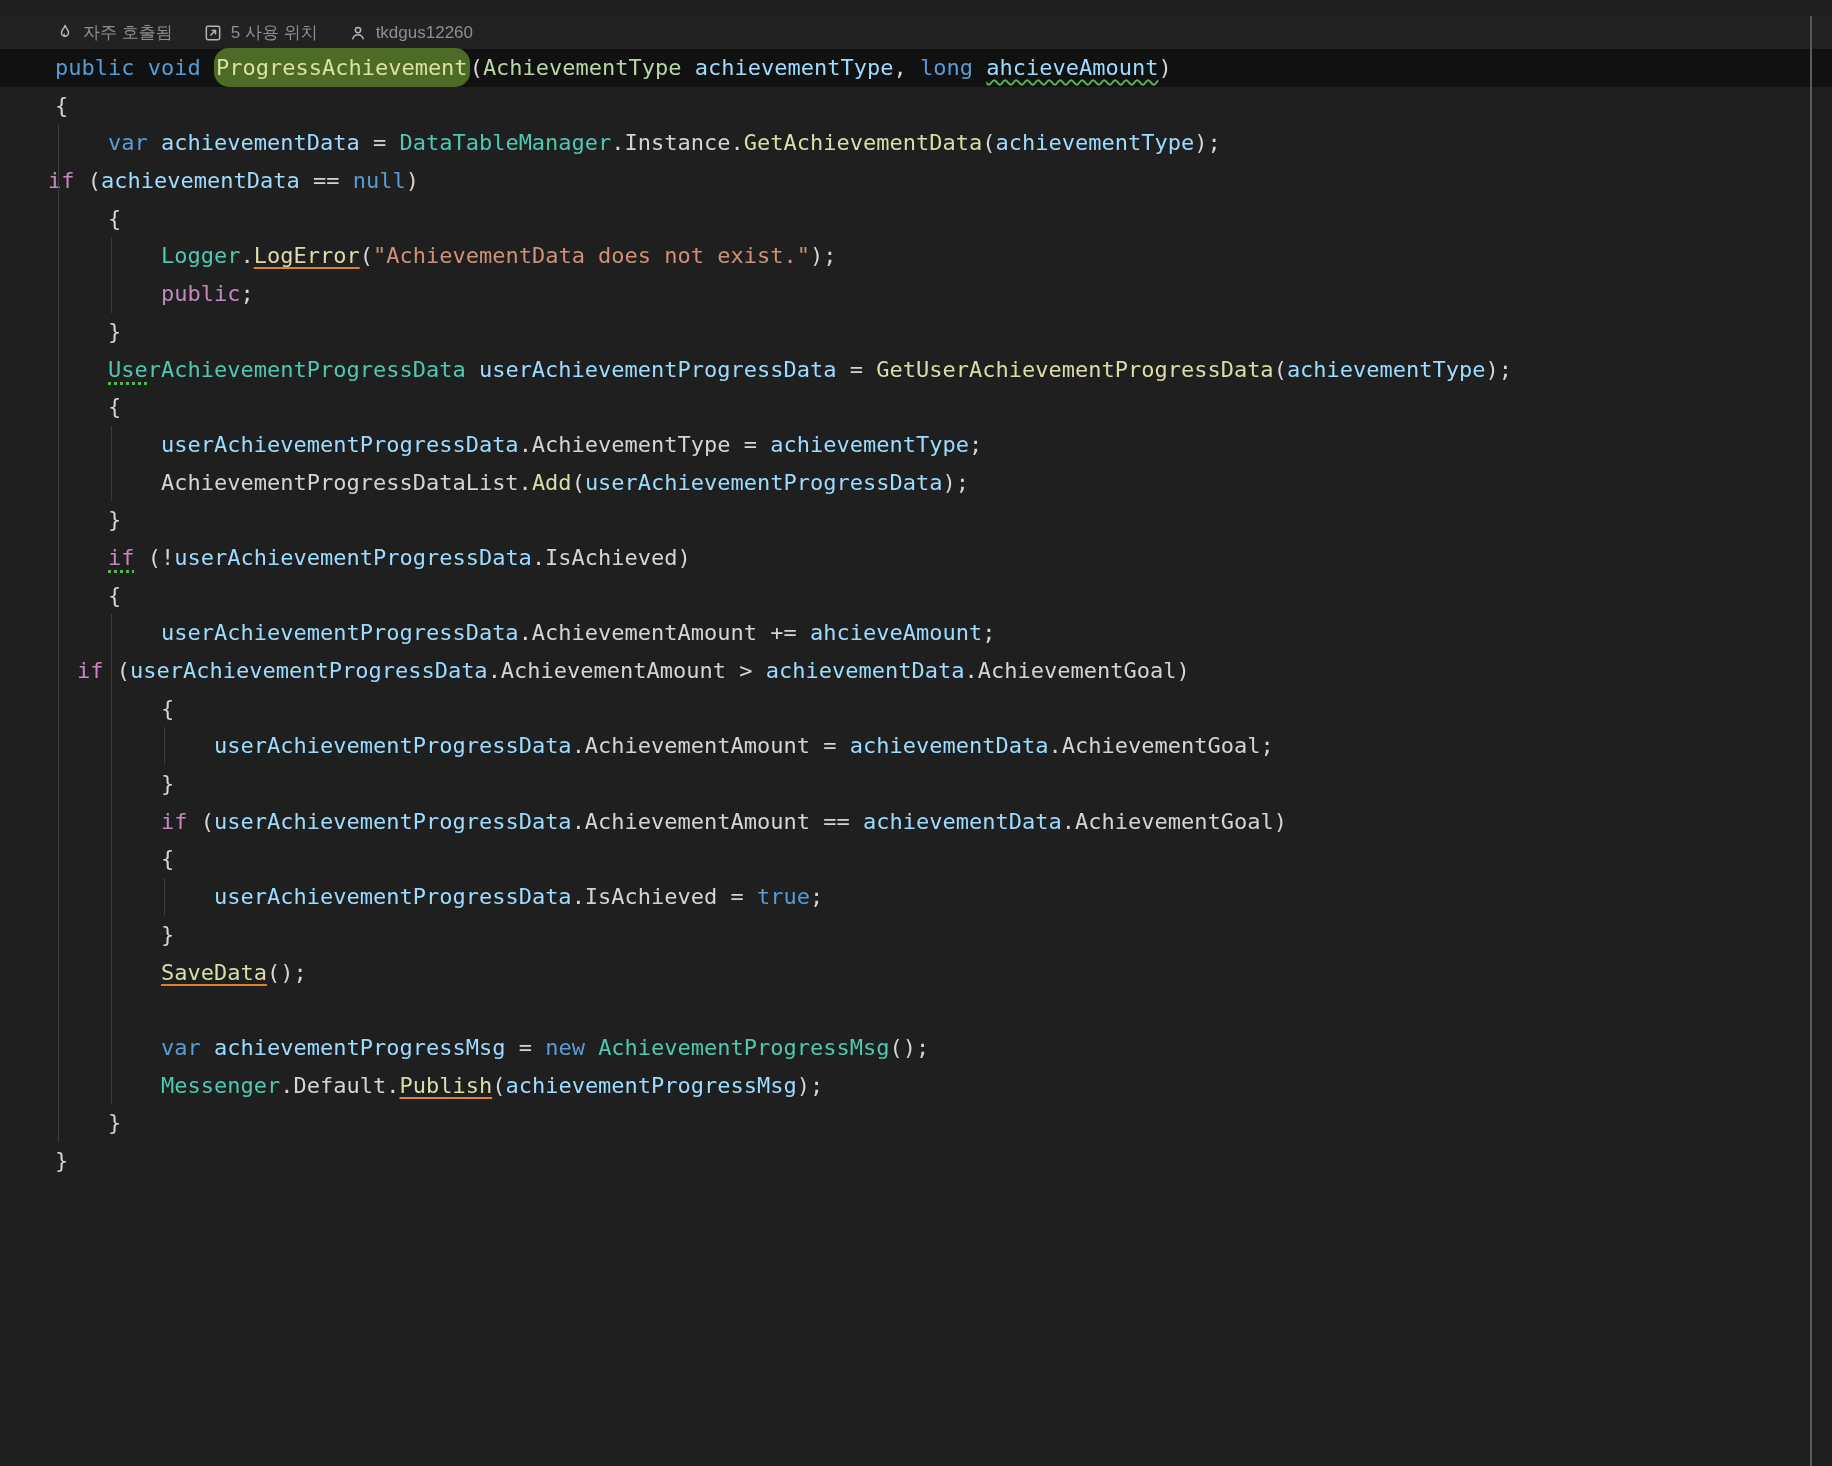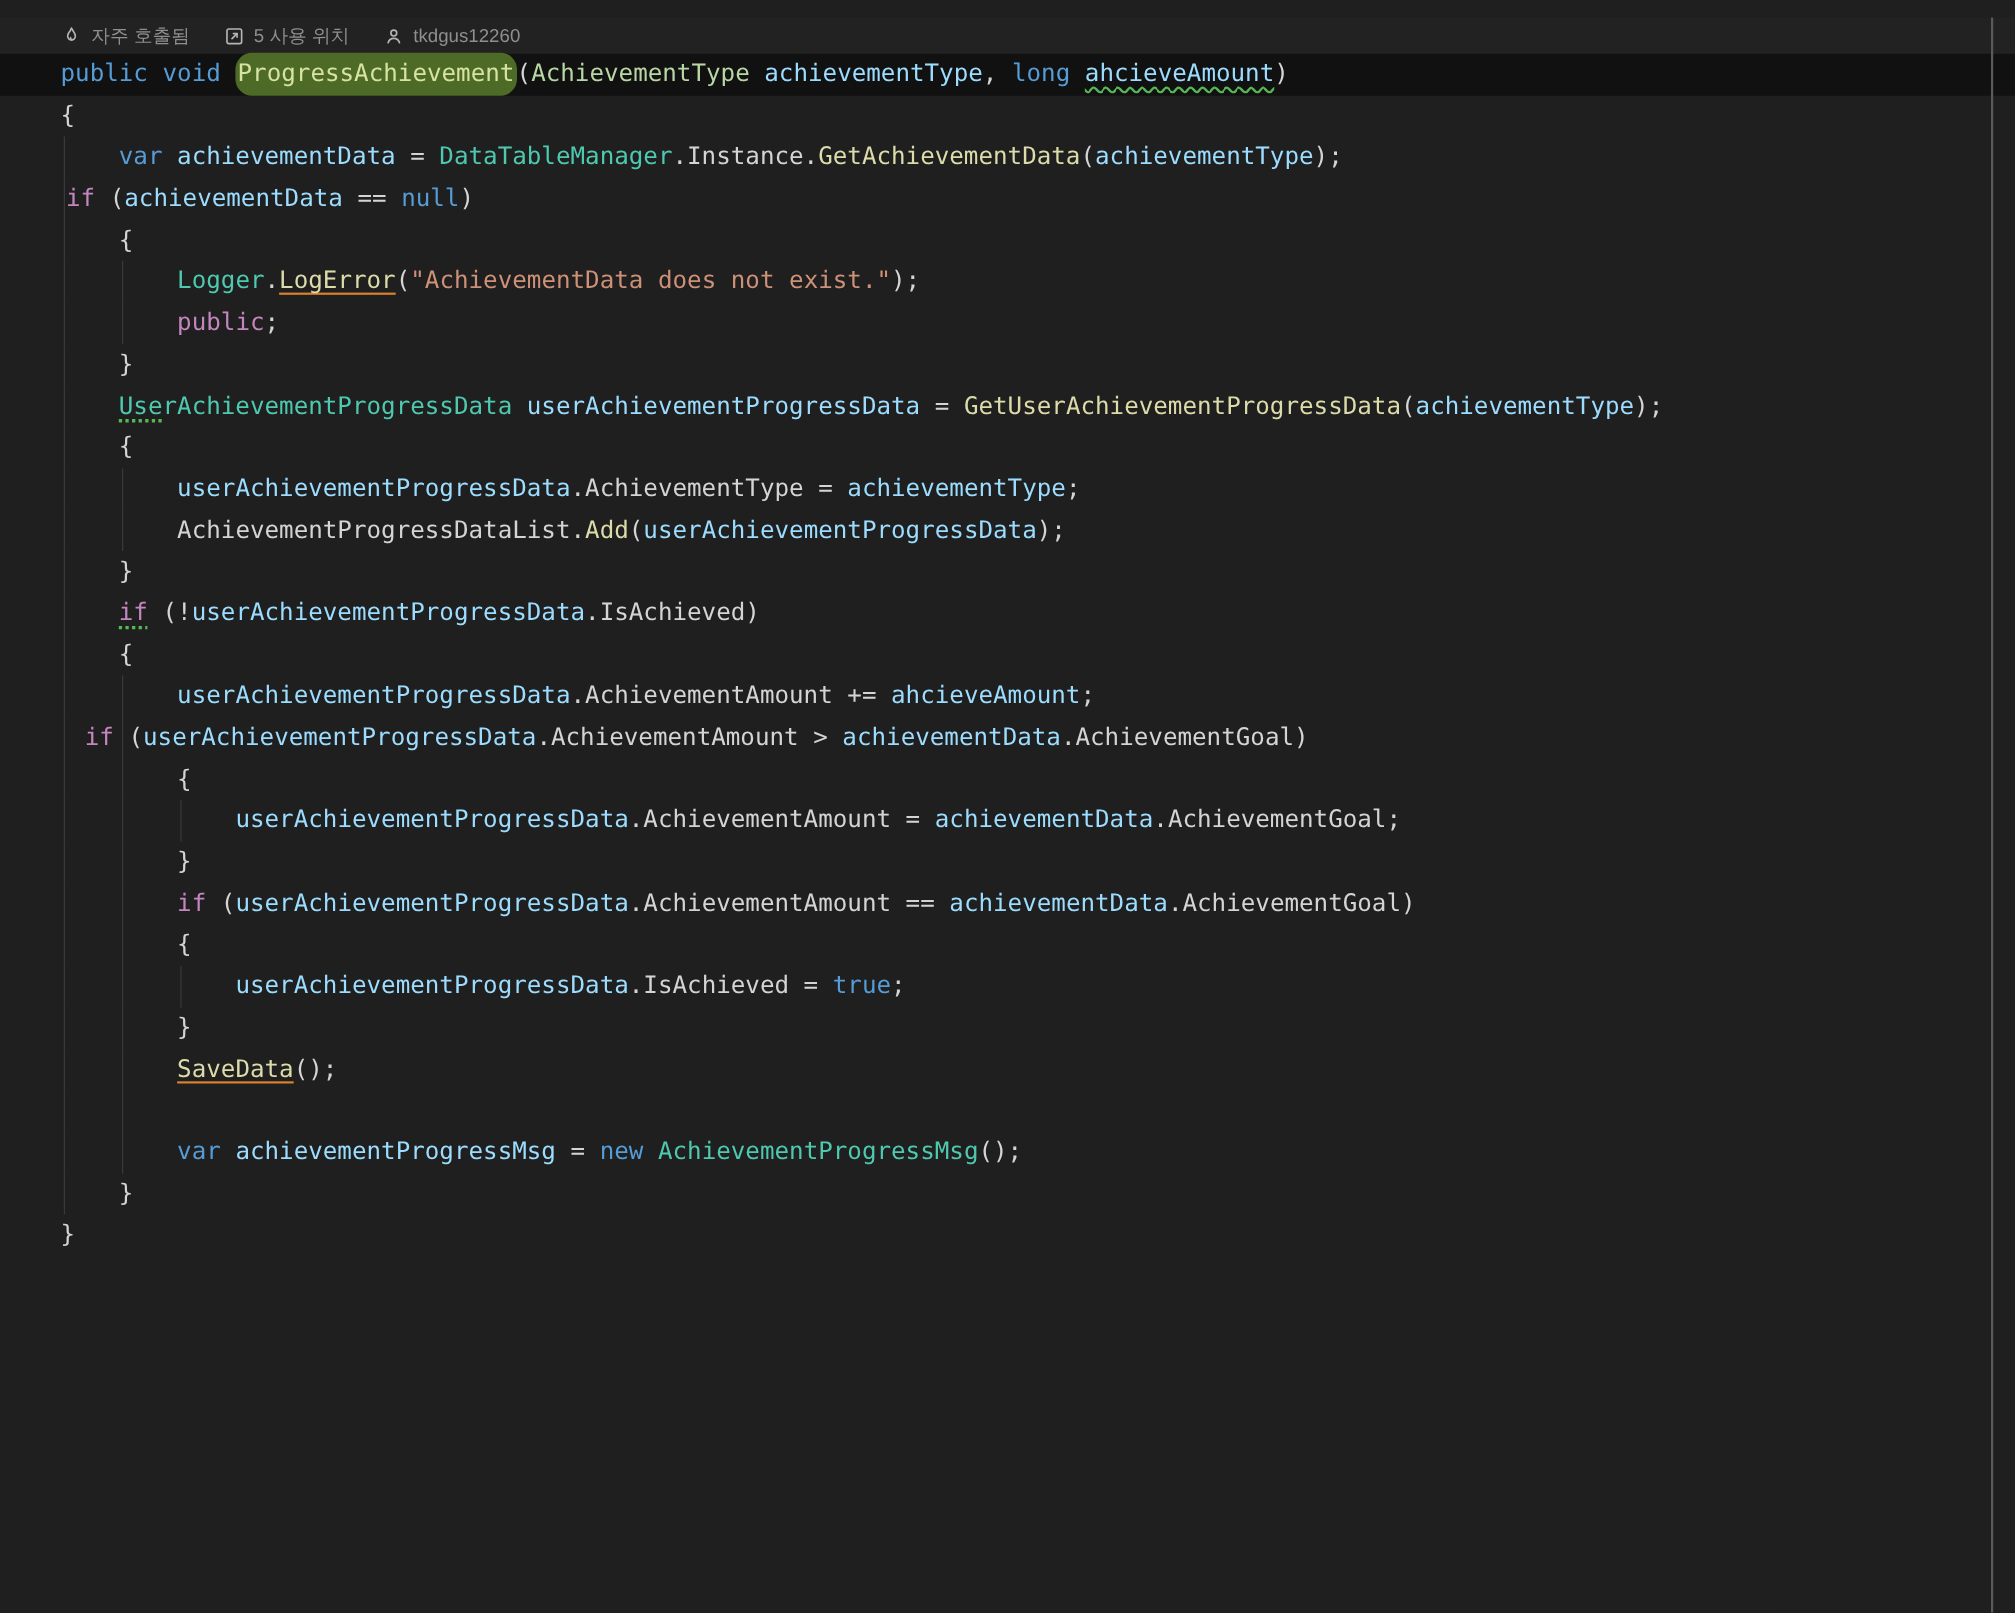--- a/index.html
+++ b/index.html
@@ -58,21 +58,21 @@
         <path d="M5.8 19c.9-3.2 3.3-4.8 6.2-4.8s5.3 1.6 6.2 4.8"></path>
       </svg>
       <span>tkdgus12260</span>
     </div>
   </div>
 
   <div id="editor">
       <div class="line sticky" style="padding-left: 55px;"><span class="tk-kw">public void </span><span class="tk-decl">ProgressAchievement</span><span class="tk-pln">(</span><span class="tk-enum">AchievementType</span><span class="tk-var"> achievementType</span><span class="tk-pln">, </span><span class="tk-kw">long </span><span class="tk-var u-wavy">ahcieveAmount</span><span class="tk-pln">)</span></div>
       <div class="line" style="padding-left: 55px;"><span class="tk-pln">{</span></div>
       <div class="line" style="padding-left: 108px;"><i class="guide" style="left: 58px;"></i><span class="tk-kw">var </span><span class="tk-var">achievementData</span><span class="tk-pln"> = </span><span class="tk-cls">DataTableManager</span><span class="tk-pln">.Instance.</span><span class="tk-meth">GetAchievementData</span><span class="tk-pln">(</span><span class="tk-var">achievementType</span><span class="tk-pln">);</span></div>
-      <div class="line" style="padding-left: 60px;"><i class="guide" style="left: 58px;"></i><span class="tk-ctrl">if</span><span class="tk-pln"> (</span><span class="tk-var">achievementData</span><span class="tk-pln"> == </span><span class="tk-kw">null</span><span class="tk-pln">)</span></div>
+      <div class="line" style="padding-left: 48px;"><i class="guide" style="left: 58px;"></i><span class="tk-ctrl">if</span><span class="tk-pln"> (</span><span class="tk-var">achievementData</span><span class="tk-pln"> == </span><span class="tk-kw">null</span><span class="tk-pln">)</span></div>
       <div class="line" style="padding-left: 108px;"><i class="guide" style="left: 58px;"></i><span class="tk-pln">{</span></div>
       <div class="line" style="padding-left: 161px;"><i class="guide" style="left: 58px;"></i><i class="guide" style="left: 111px;"></i><span class="tk-cls">Logger</span><span class="tk-pln">.</span><span class="tk-meth u-or">LogError</span><span class="tk-pln">(</span><span class="tk-str">"AchievementData does not exist."</span><span class="tk-pln">);</span></div>
       <div class="line" style="padding-left: 161px;"><i class="guide" style="left: 58px;"></i><i class="guide" style="left: 111px;"></i><span class="tk-ctrl">public</span><span class="tk-pln">;</span></div>
       <div class="line" style="padding-left: 108px;"><i class="guide" style="left: 58px;"></i><span class="tk-pln">}</span></div>
       <div class="line" style="padding-left: 108px;"><i class="guide" style="left: 58px;"></i><span class="tk-cls u-dot">Use</span><span class="tk-cls">rAchievementProgressData</span><span class="tk-pln"> </span><span class="tk-var">userAchievementProgressData</span><span class="tk-pln"> = </span><span class="tk-meth">GetUserAchievementProgressData</span><span class="tk-pln">(</span><span class="tk-var">achievementType</span><span class="tk-pln">);</span></div>
       <div class="line" style="padding-left: 108px;"><i class="guide" style="left: 58px;"></i><span class="tk-pln">{</span></div>
       <div class="line" style="padding-left: 161px;"><i class="guide" style="left: 58px;"></i><i class="guide" style="left: 111px;"></i><span class="tk-var">userAchievementProgressData</span><span class="tk-pln">.AchievementType = </span><span class="tk-var">achievementType</span><span class="tk-pln">;</span></div>
       <div class="line" style="padding-left: 161px;"><i class="guide" style="left: 58px;"></i><i class="guide" style="left: 111px;"></i><span class="tk-pln">AchievementProgressDataList.</span><span class="tk-meth">Add</span><span class="tk-pln">(</span><span class="tk-var">userAchievementProgressData</span><span class="tk-pln">);</span></div>
       <div class="line" style="padding-left: 108px;"><i class="guide" style="left: 58px;"></i><span class="tk-pln">}</span></div>
       <div class="line" style="padding-left: 108px;"><i class="guide" style="left: 58px;"></i><span class="tk-ctrl u-dot">if</span><span class="tk-pln"> (!</span><span class="tk-var">userAchievementProgressData</span><span class="tk-pln">.IsAchieved)</span></div>
@@ -82,18 +82,19 @@
       <div class="line" style="padding-left: 161px;"><i class="guide" style="left: 58px;"></i><i class="guide" style="left: 111px;"></i><span class="tk-pln">{</span></div>
       <div class="line" style="padding-left: 214px;"><i class="guide" style="left: 58px;"></i><i class="guide" style="left: 111px;"></i><i class="guide" style="left: 164px;"></i><span class="tk-var">userAchievementProgressData</span><span class="tk-pln">.AchievementAmount = </span><span class="tk-var">achievementData</span><span class="tk-pln">.AchievementGoal;</span></div>
       <div class="line" style="padding-left: 161px;"><i class="guide" style="left: 58px;"></i><i class="guide" style="left: 111px;"></i><span class="tk-pln">}</span></div>
       <div class="line" style="padding-left: 161px;"><i class="guide" style="left: 58px;"></i><i class="guide" style="left: 111px;"></i><span class="tk-ctrl">if</span><span class="tk-pln"> (</span><span class="tk-var">userAchievementProgressData</span><span class="tk-pln">.AchievementAmount == </span><span class="tk-var">achievementData</span><span class="tk-pln">.AchievementGoal)</span></div>
       <div class="line" style="padding-left: 161px;"><i class="guide" style="left: 58px;"></i><i class="guide" style="left: 111px;"></i><span class="tk-pln">{</span></div>
       <div class="line" style="padding-left: 214px;"><i class="guide" style="left: 58px;"></i><i class="guide" style="left: 111px;"></i><i class="guide" style="left: 164px;"></i><span class="tk-var">userAchievementProgressData</span><span class="tk-pln">.IsAchieved = </span><span class="tk-kw">true</span><span class="tk-pln">;</span></div>
       <div class="line" style="padding-left: 161px;"><i class="guide" style="left: 58px;"></i><i class="guide" style="left: 111px;"></i><span class="tk-pln">}</span></div>
       <div class="line" style="padding-left: 161px;"><i class="guide" style="left: 58px;"></i><i class="guide" style="left: 111px;"></i><span class="tk-meth u-or">SaveData</span><span class="tk-pln">();</span></div>
       <div class="line" style="padding-left: 161px;"><i class="guide" style="left: 58px;"></i><i class="guide" style="left: 111px;"></i></div>
       <div class="line" style="padding-left: 161px;"><i class="guide" style="left: 58px;"></i><i class="guide" style="left: 111px;"></i><span class="tk-kw">var </span><span class="tk-var">achievementProgressMsg</span><span class="tk-pln"> = </span><span class="tk-kw">new </span><span class="tk-cls">AchievementProgressMsg</span><span class="tk-pln">();</span></div>
+      <div class="line" style="padding-left: 161px;"><i class="guide" style="left: 58px;"></i><i class="guide" style="left: 111px;"></i><span class="tk-cls">Messenger</span><span class="tk-pln">.Default.</span><span class="tk-meth u-or">Publish</span><span class="tk-pln">(</span><span class="tk-var">achievementProgressMsg</span><span class="tk-pln">);</span></div>
       <div class="line" style="padding-left: 108px;"><i class="guide" style="left: 58px;"></i><span class="tk-pln">}</span></div>
       <div class="line" style="padding-left: 55px;"><span class="tk-pln">}</span></div>
     </div>
 
   <div id="margin-line"></div>
 </div>
 
 </body></html>

